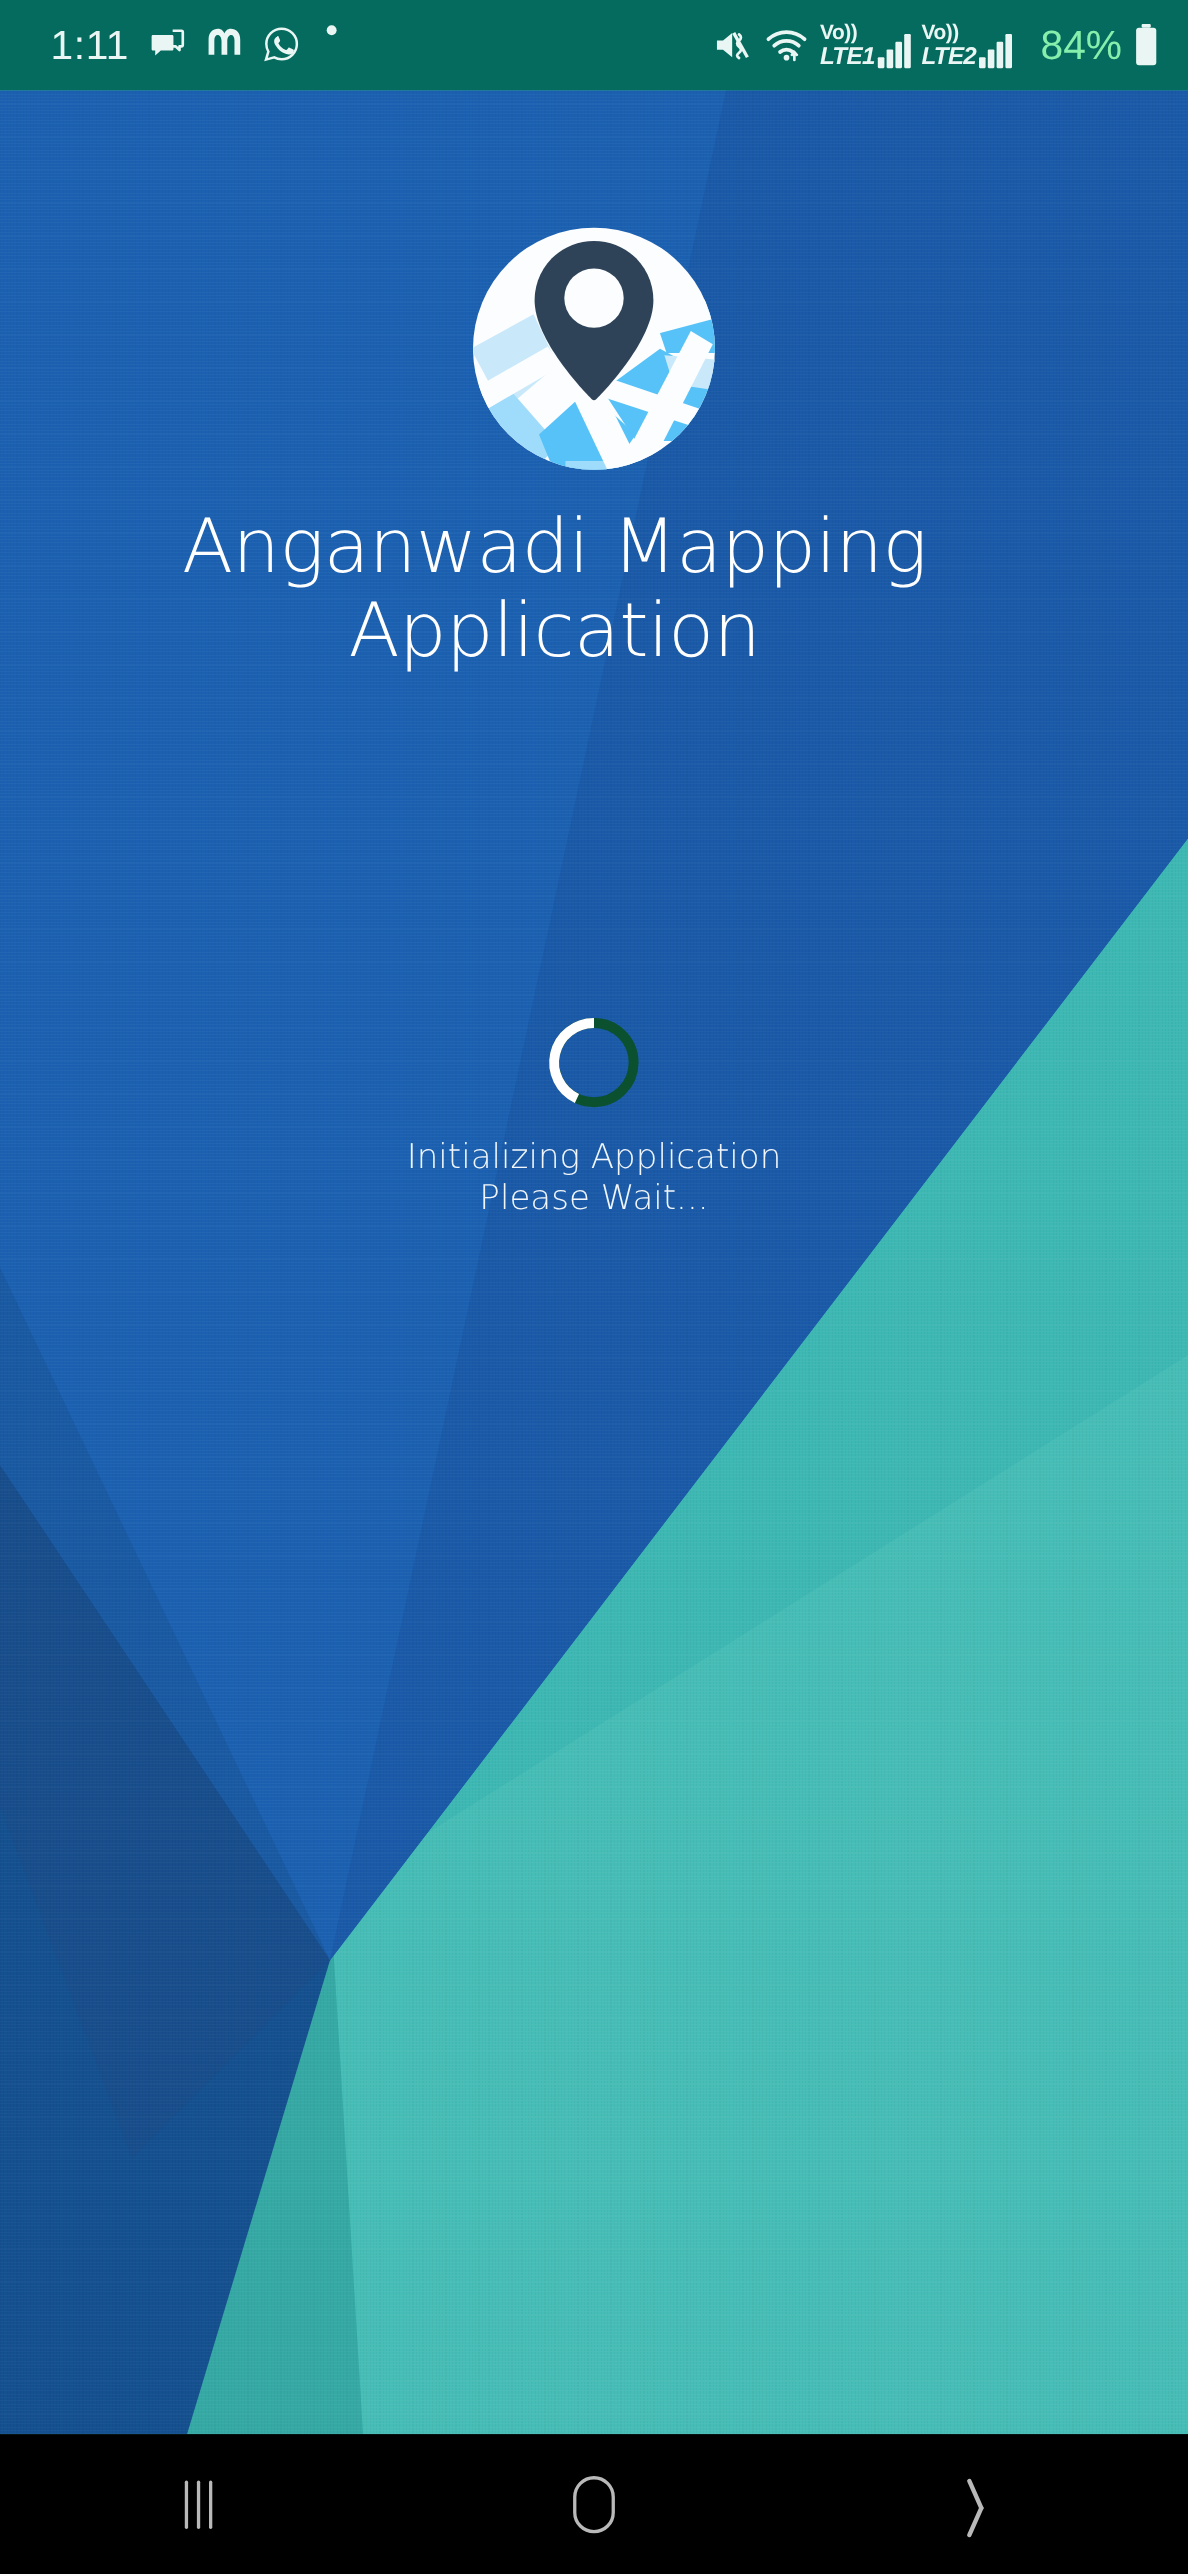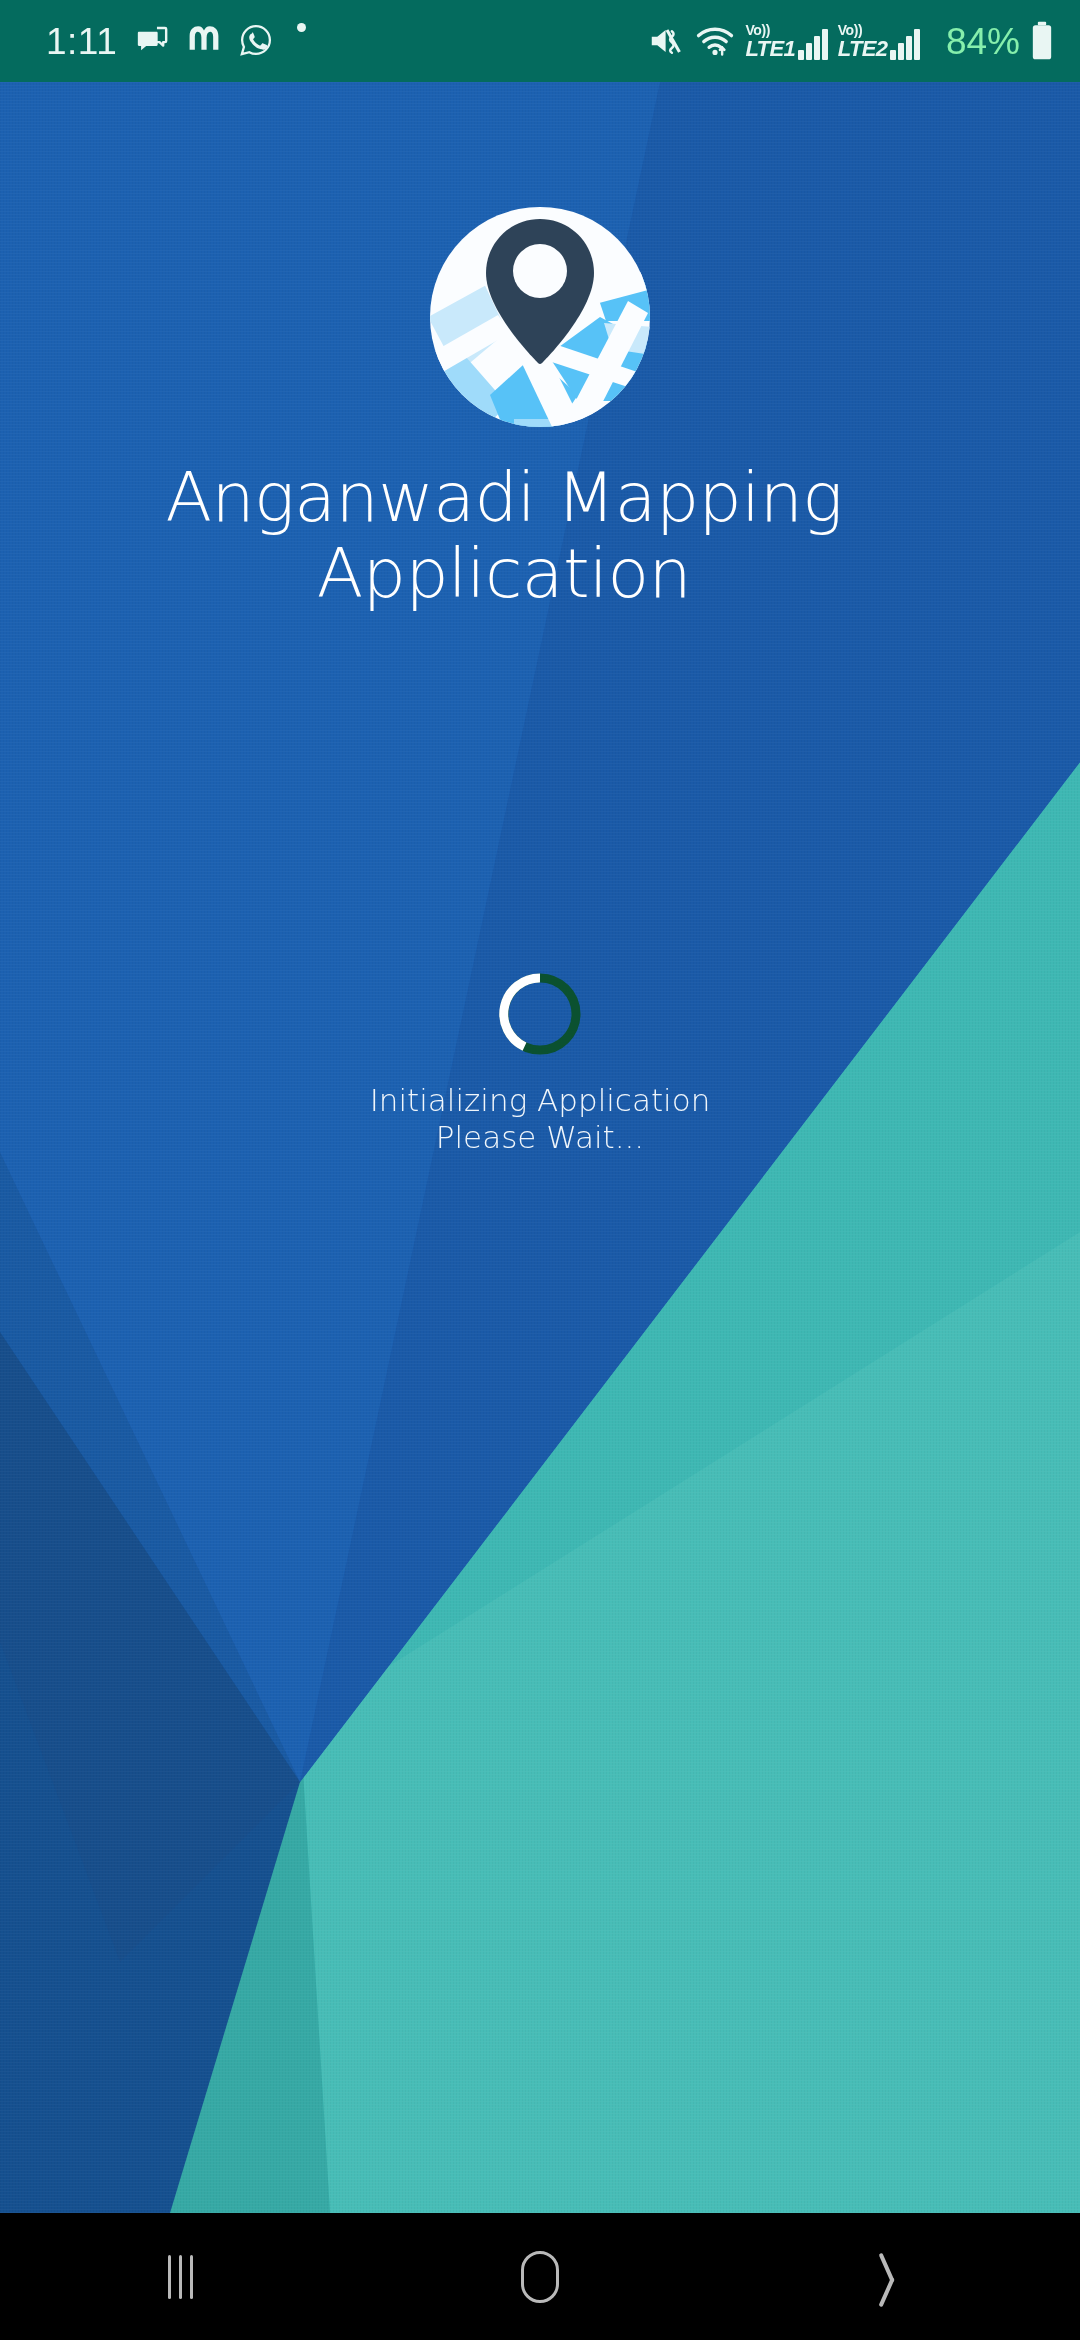--- a/index.html
+++ b/index.html
@@ -34,21 +34,21 @@
     color:#e9f6f3; line-height:1;
   }
   .sb-ic { display:flex; align-items:center; justify-content:center; }
   .sb-dot { width:9px; height:9px; border-radius:50%; background:#e9f6f3; margin-left:6px; }
   .volte-group { display:flex; align-items:flex-end; gap:3px; }
   .volte-label {
     display:flex; flex-direction:column; align-items:flex-start;
     font-family:"Liberation Sans", sans-serif;
     color:#e9f6f3; line-height:1;
   }
-  .volte-top { font-size:14px; font-weight:700; letter-spacing:-0.4px; }
+  .volte-top { font-size:19px; font-weight:700; letter-spacing:-0.4px; }
   .volte-bot { font-size:22px; font-weight:700; letter-spacing:-0.6px; margin-top:1px;font-style:italic; }
   .bars { display:flex; align-items:flex-end; gap:2.5px; height:30px; }
   .bars i { display:block; width:5.5px; background:#e9f6f3; border-radius:1px; }
   .bars i:nth-child(1){ height:10px; }
   .bars i:nth-child(2){ height:17px; }
   .bars i:nth-child(3){ height:24px; }
   .bars i:nth-child(4){ height:31px; }
   .battery-pct {
     font-family:"Liberation Sans", sans-serif;
     font-size:37px; font-weight:400; color:#86efac; line-height:1;
@@ -96,21 +96,21 @@
     font-family:"DejaVu Sans", sans-serif;
     font-weight:300;
     font-size:68px;
     line-height:1.12;
     letter-spacing:-0.5px;
     color:#ffffff;
     padding:0 60px;
   }
 
   #loader-block {
-    position:absolute; left:0; top:888px;
+    position:absolute; left:0; top:840px;
     width:1080px;
     display:flex; flex-direction:column; align-items:center;
   }
 
   #spinner {
     width:88px; height:88px;
     position:relative;
   }
   #spinner svg { display:block; width:88px; height:88px; }
 

